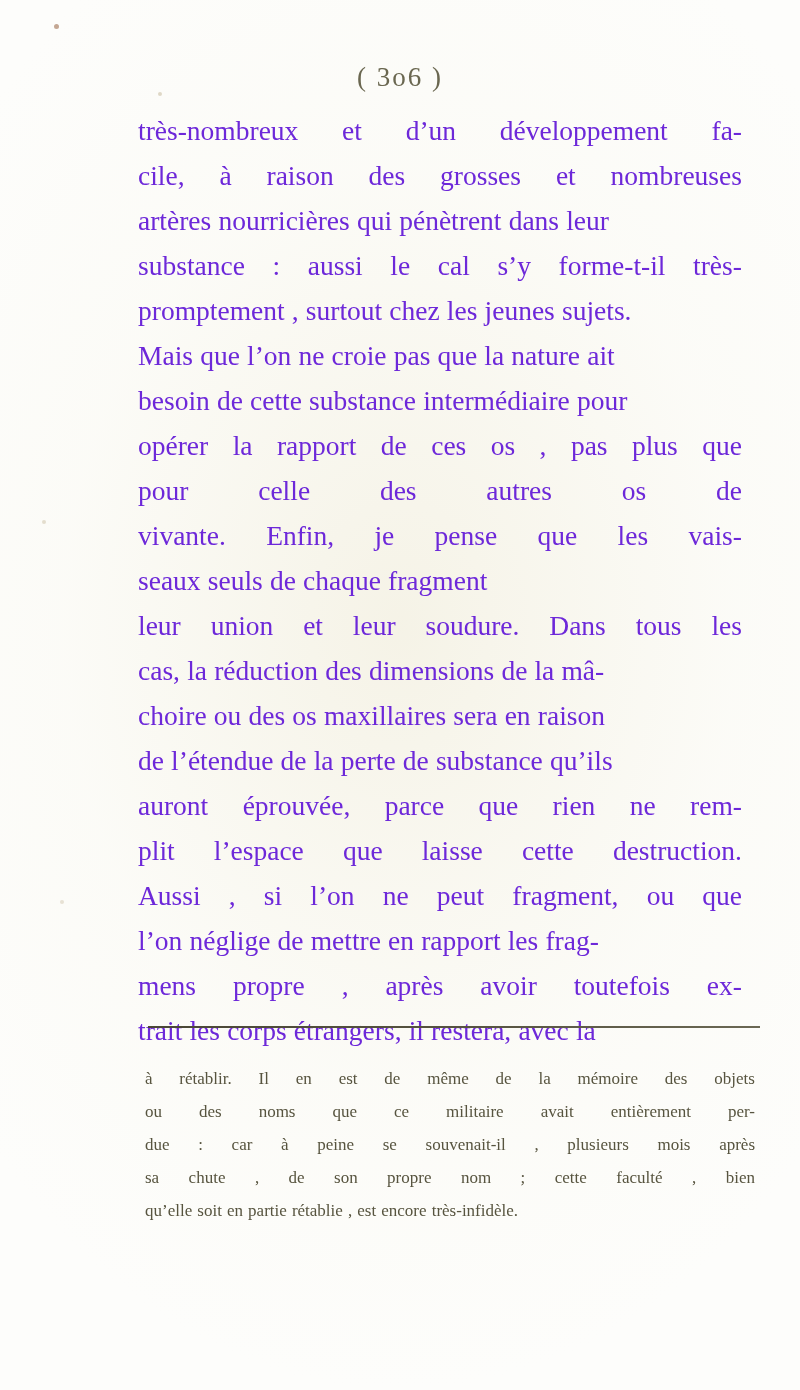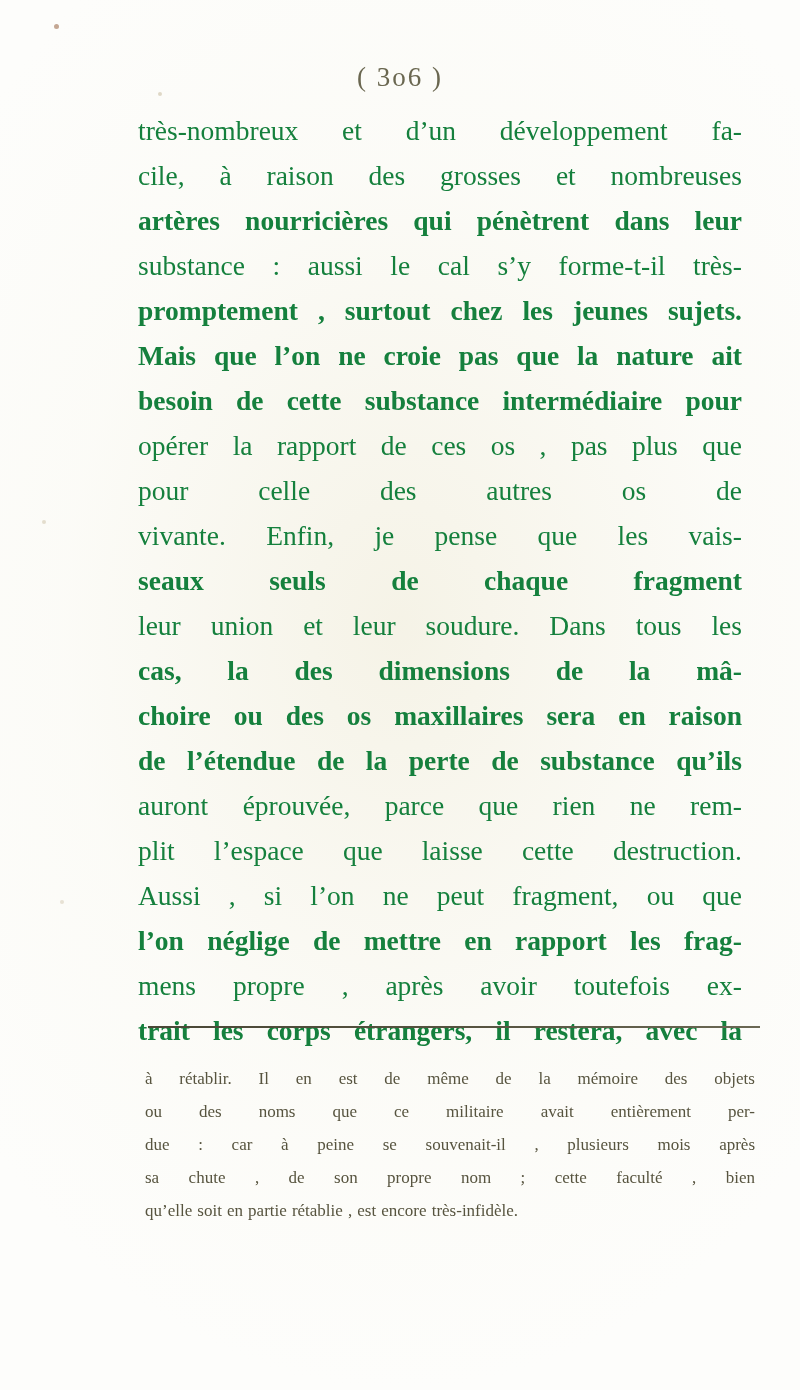--- a/index.html
+++ b/index.html
@@ -40,27 +40,26 @@
     top: 108px;
     left: 138px;
     width: 604px;
   }
   .body-line {
     display: flex;
     justify-content: space-between;
     height: 45px;
     line-height: 45px;
     font-size: 27.5px;
-    color: #15803d;
+    color: #6d28d9;
     white-space: pre;
   }
   
   .body-line.tight {
-    justify-content: space-between;
-    font-weight: bold;
+    justify-content: flex-start;
   }
   .body-line .w {
     display: inline-block;
   }
   .body-line.tight .w + .w {
     margin-left: 0.26em;
   }
   .rule {
     position: absolute;
     top: 1026px;
@@ -117,21 +116,21 @@
       <div class="body-line tight"><span class="w">artères</span><span class="w">nourricières</span><span class="w">qui</span><span class="w">pénètrent</span><span class="w">dans</span><span class="w">leur</span></div>
       <div class="body-line"><span class="w">substance</span><span class="w">:</span><span class="w">aussi</span><span class="w">le</span><span class="w">cal</span><span class="w">s’y</span><span class="w">forme-t-il</span><span class="w">très-</span></div>
       <div class="body-line tight"><span class="w">promptement</span><span class="w">,</span><span class="w">surtout</span><span class="w">chez</span><span class="w">les</span><span class="w">jeunes</span><span class="w">sujets.</span></div>
       <div class="body-line tight"><span class="w">Mais</span><span class="w">que</span><span class="w">l’on</span><span class="w">ne</span><span class="w">croie</span><span class="w">pas</span><span class="w">que</span><span class="w">la</span><span class="w">nature</span><span class="w">ait</span></div>
       <div class="body-line tight"><span class="w">besoin</span><span class="w">de</span><span class="w">cette</span><span class="w">substance</span><span class="w">intermédiaire</span><span class="w">pour</span></div>
       <div class="body-line"><span class="w">opérer</span><span class="w">la</span><span class="w">rapport</span><span class="w">de</span><span class="w">ces</span><span class="w">os</span><span class="w">,</span><span class="w">pas</span><span class="w">plus</span><span class="w">que</span></div>
       <div class="body-line"><span class="w">pour</span><span class="w">celle</span><span class="w">des</span><span class="w">autres</span><span class="w">os</span><span class="w">de</span></div>
       <div class="body-line"><span class="w">vivante.</span><span class="w">Enfin,</span><span class="w">je</span><span class="w">pense</span><span class="w">que</span><span class="w">les</span><span class="w">vais-</span></div>
       <div class="body-line tight"><span class="w">seaux</span><span class="w">seuls</span><span class="w">de</span><span class="w">chaque</span><span class="w">fragment</span></div>
       <div class="body-line"><span class="w">leur</span><span class="w">union</span><span class="w">et</span><span class="w">leur</span><span class="w">soudure.</span><span class="w">Dans</span><span class="w">tous</span><span class="w">les</span></div>
-      <div class="body-line tight"><span class="w">cas,</span><span class="w">la</span><span class="w">des</span><span class="w">dimensions</span><span class="w">de</span><span class="w">la</span><span class="w">mâ-</span></div>
+      <div class="body-line tight"><span class="w">cas,</span><span class="w">la</span><span class="w">réduction</span><span class="w">des</span><span class="w">dimensions</span><span class="w">de</span><span class="w">la</span><span class="w">mâ-</span></div>
       <div class="body-line tight"><span class="w">choire</span><span class="w">ou</span><span class="w">des</span><span class="w">os</span><span class="w">maxillaires</span><span class="w">sera</span><span class="w">en</span><span class="w">raison</span></div>
       <div class="body-line tight"><span class="w">de</span><span class="w">l’étendue</span><span class="w">de</span><span class="w">la</span><span class="w">perte</span><span class="w">de</span><span class="w">substance</span><span class="w">qu’ils</span></div>
       <div class="body-line"><span class="w">auront</span><span class="w">éprouvée,</span><span class="w">parce</span><span class="w">que</span><span class="w">rien</span><span class="w">ne</span><span class="w">rem-</span></div>
       <div class="body-line"><span class="w">plit</span><span class="w">l’espace</span><span class="w">que</span><span class="w">laisse</span><span class="w">cette</span><span class="w">destruction.</span></div>
       <div class="body-line"><span class="w">Aussi</span><span class="w">,</span><span class="w">si</span><span class="w">l’on</span><span class="w">ne</span><span class="w">peut</span><span class="w">fragment,</span><span class="w">ou</span><span class="w">que</span></div>
       <div class="body-line tight"><span class="w">l’on</span><span class="w">néglige</span><span class="w">de</span><span class="w">mettre</span><span class="w">en</span><span class="w">rapport</span><span class="w">les</span><span class="w">frag-</span></div>
       <div class="body-line"><span class="w">mens</span><span class="w">propre</span><span class="w">,</span><span class="w">après</span><span class="w">avoir</span><span class="w">toutefois</span><span class="w">ex-</span></div>
       <div class="body-line tight"><span class="w">trait</span><span class="w">les</span><span class="w">corps</span><span class="w">étrangers,</span><span class="w">il</span><span class="w">restera,</span><span class="w">avec</span><span class="w">la</span></div>
     </div>
 

